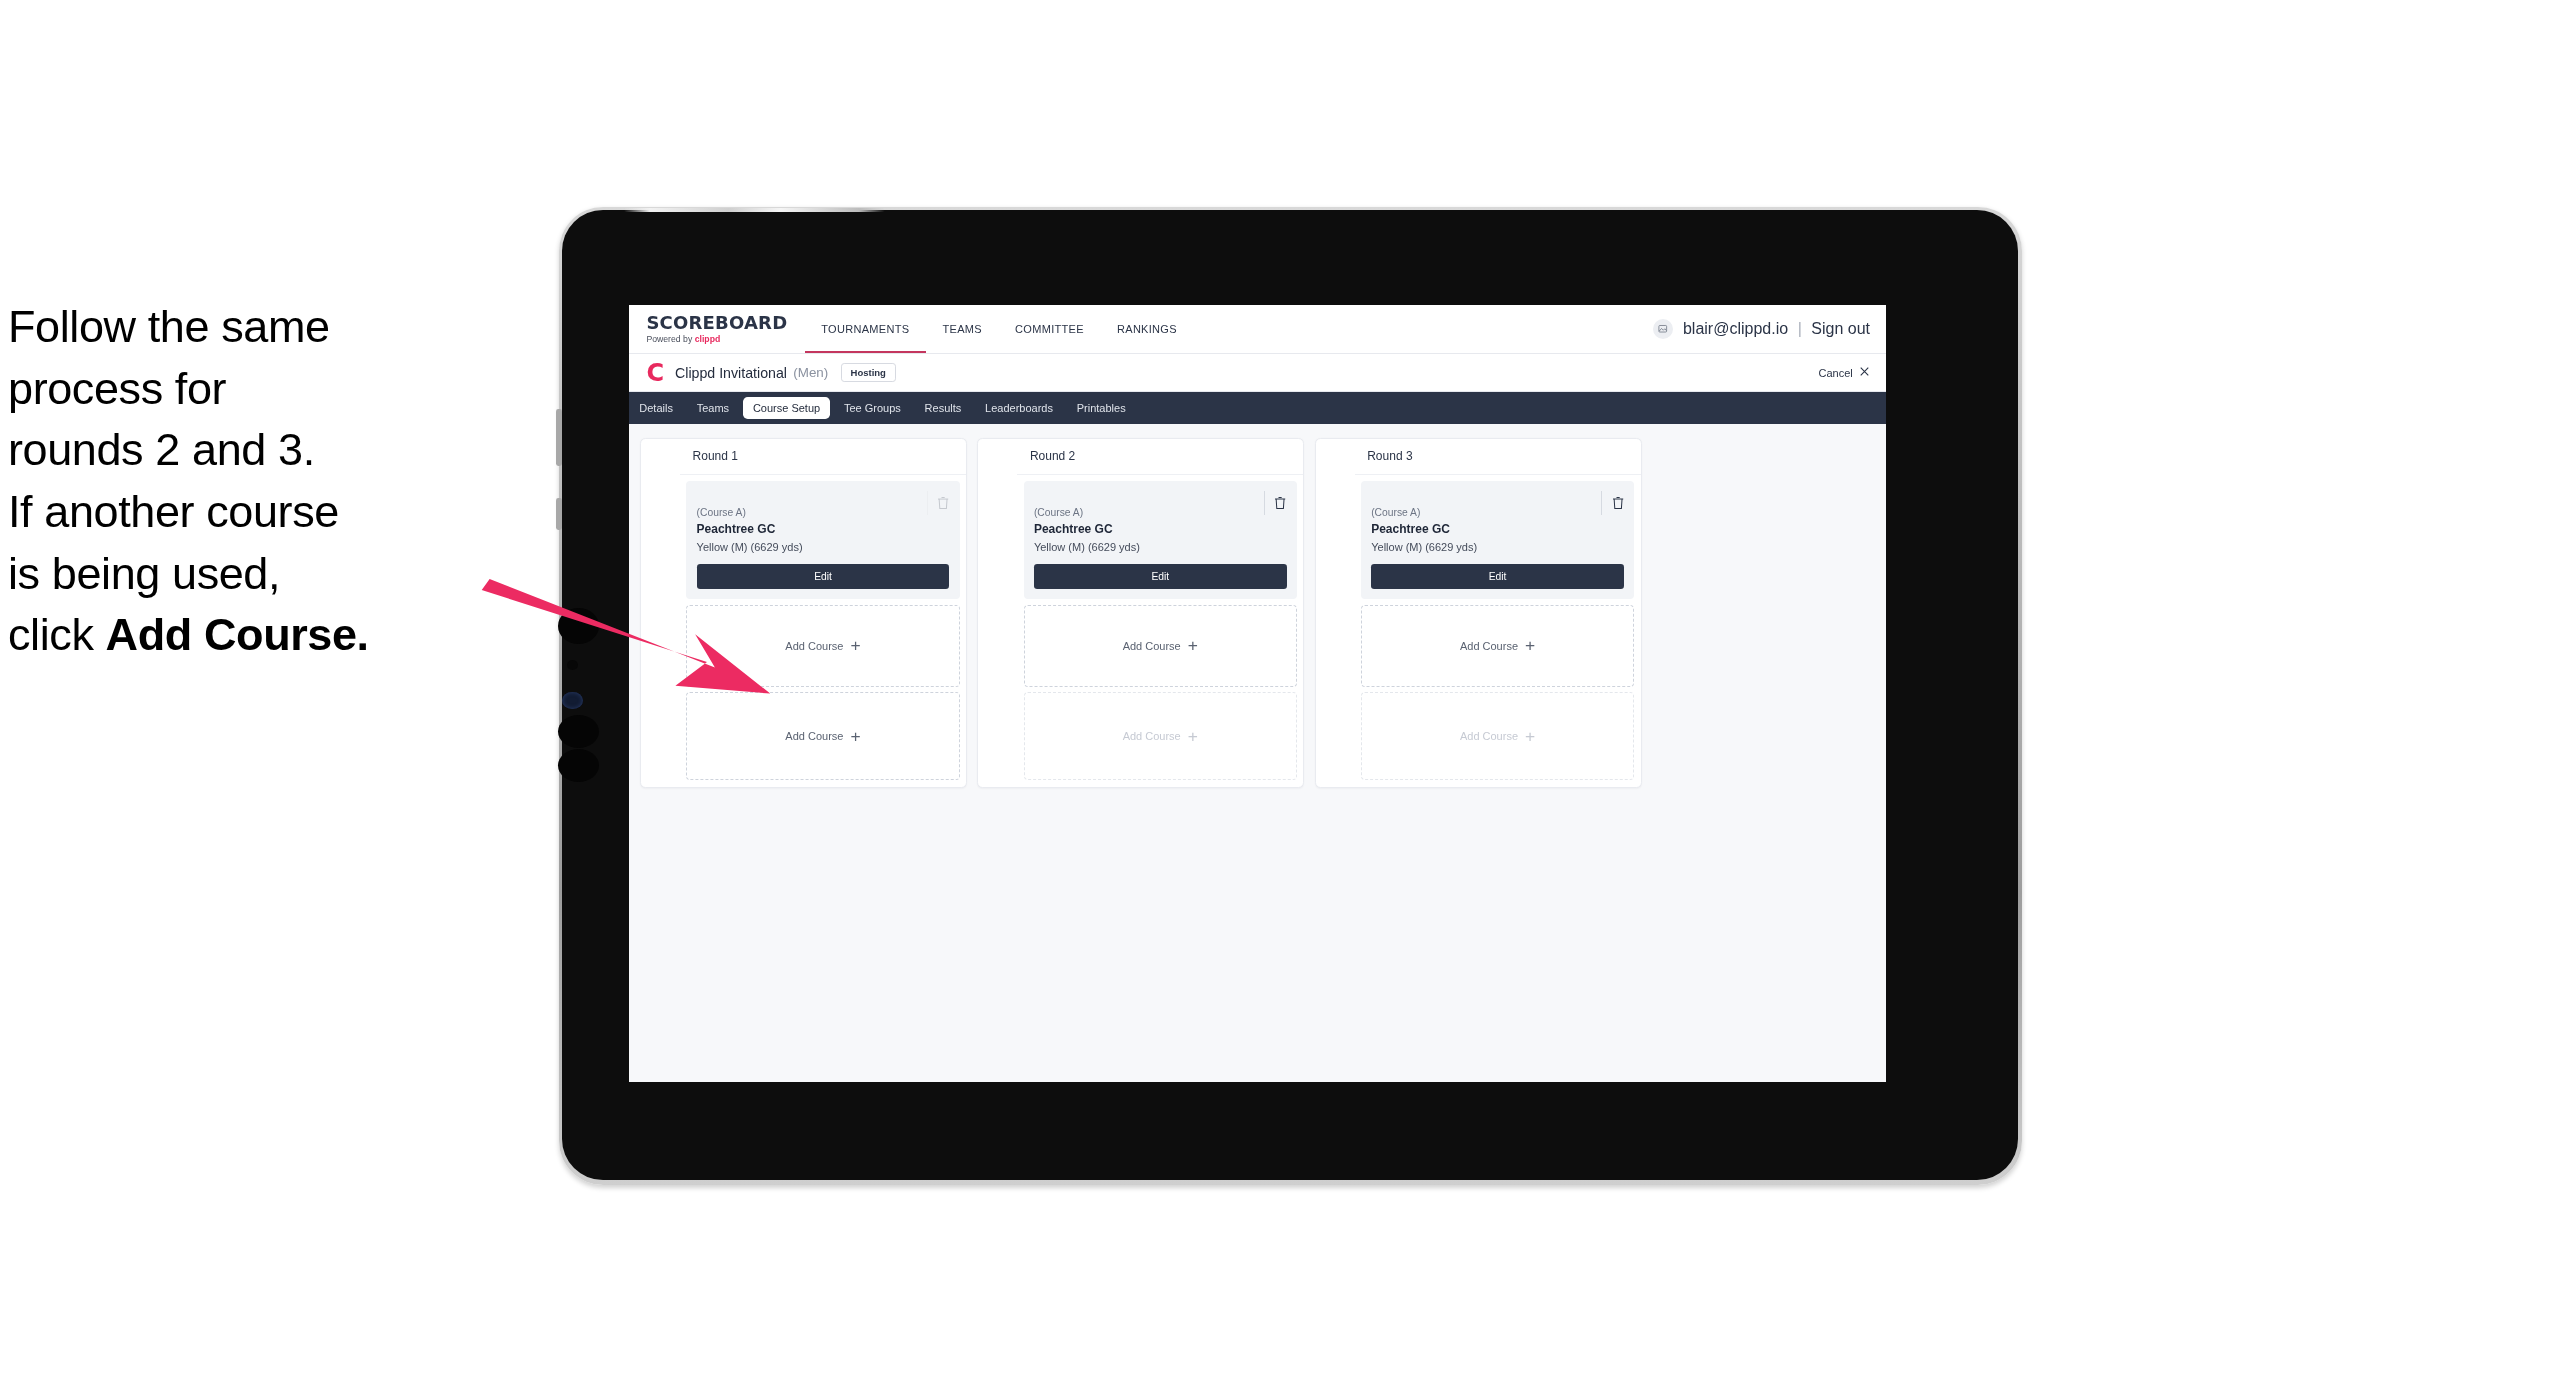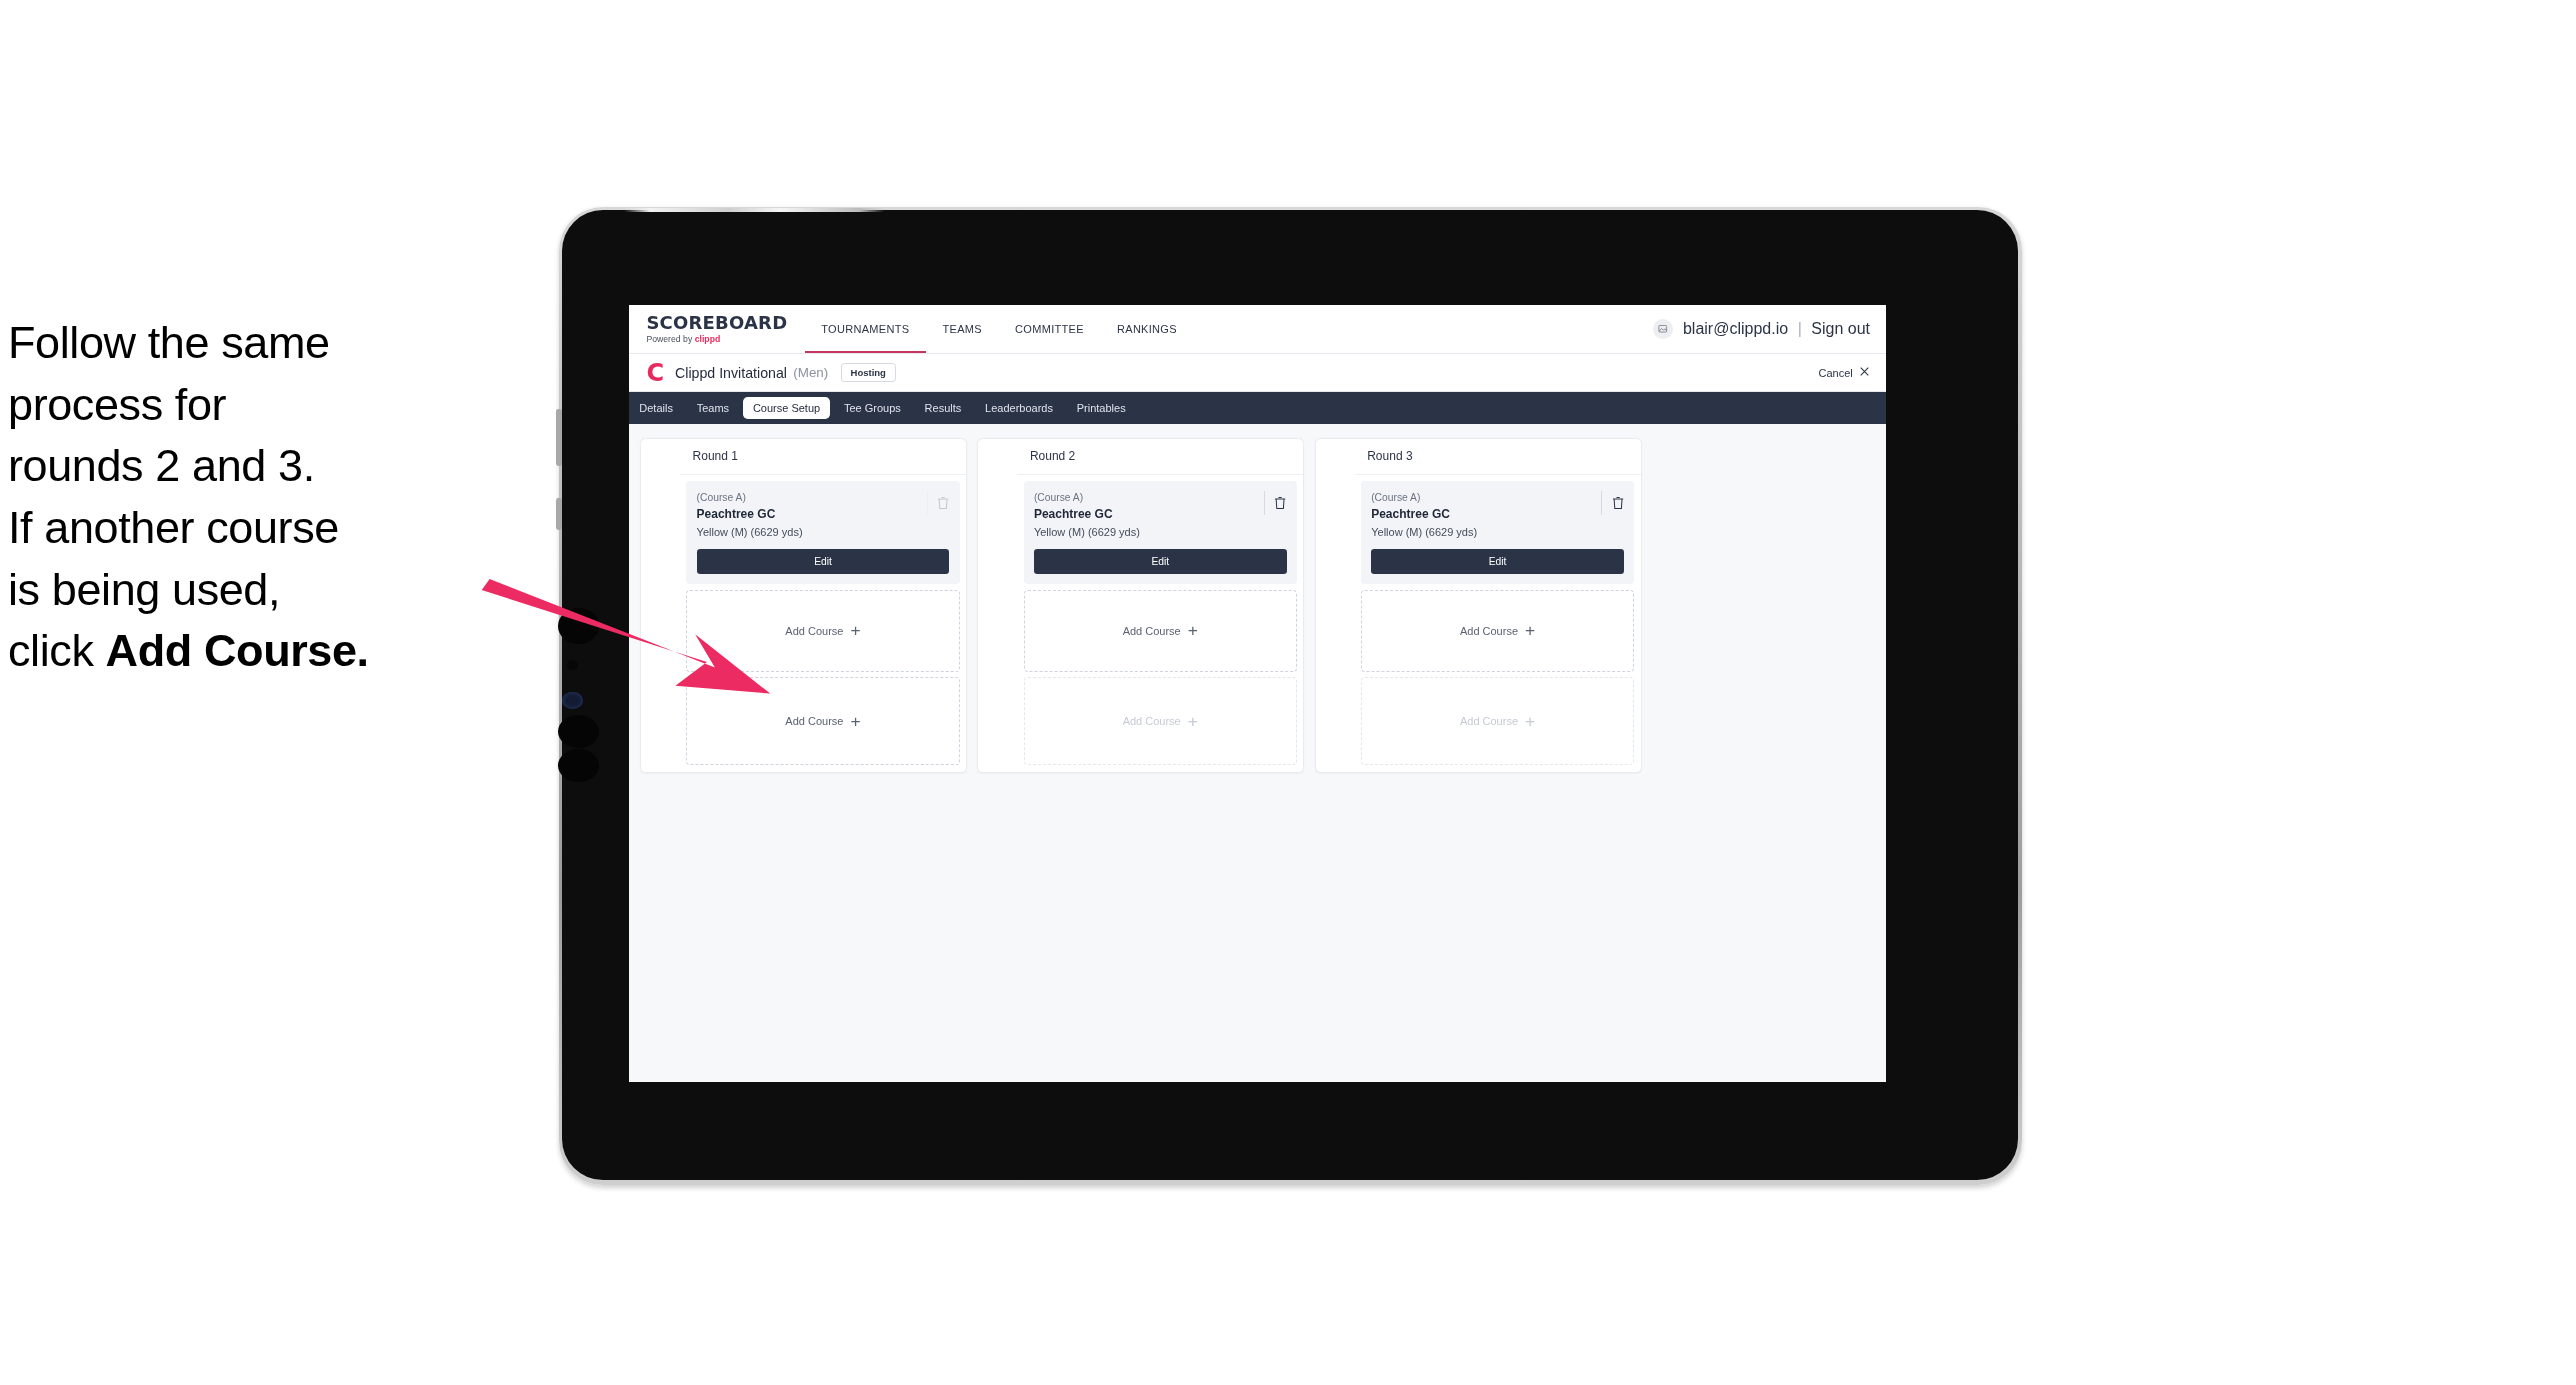--- a/index.html
+++ b/index.html
@@ -7,21 +7,21 @@
     width: 2576px; height: 1386px;
     background: #ffffff;
     font-family: "Liberation Sans", sans-serif;
     overflow: hidden;
   }
   .stage { position: relative; width: 2576px; height: 1386px; }
 
   
   .annotation {
     position: absolute;
-    left: 8px; top: 312px;
+    left: 8px; top: 296px;
     width: 505px;
     font-size: 45px;
     line-height: 1.37;
     color: #000000;
     font-family: "Liberation Sans", sans-serif;
     letter-spacing: -0.4px;
   }
   .annotation .strong { font-weight: bold; }
 
   
@@ -177,21 +177,21 @@
     border-bottom: 0.8px solid #eef0f4;
   }
   .round-body { padding: 6.3px; display: flex; flex-direction: column; gap: 5.5px; }
 
   .course-card {
     background: #f2f4f7;
     border-radius: 4px;
     padding: 8.7px 10.3px 10.3px 10.3px;
     position: relative;
   }
-  .course-label { font-size: 10.3px; color: #6c7484; line-height: 1.5; }
+  .course-label { font-size: 10.3px; color: #6c7484; line-height: 1.5; margin-top: 15px; }
   .course-name { font-size: 12px; font-weight: bold; color: #1e2637; line-height: 1.55; }
   .course-tee  { font-size: 11px; color: #454c5b; line-height: 1.5; }
   .card-tools {
     position: absolute; right: 9.5px; top: 9.5px;
     display: flex; align-items: center; gap: 8.7px;
   }
   .vrule { width: 0.8px; height: 24px; background: #d6dae1; display:block; }
   .trash { width: 14.2px; height: 16px; display:block; cursor: pointer; }
   .faded { opacity: 0.22; }
 

